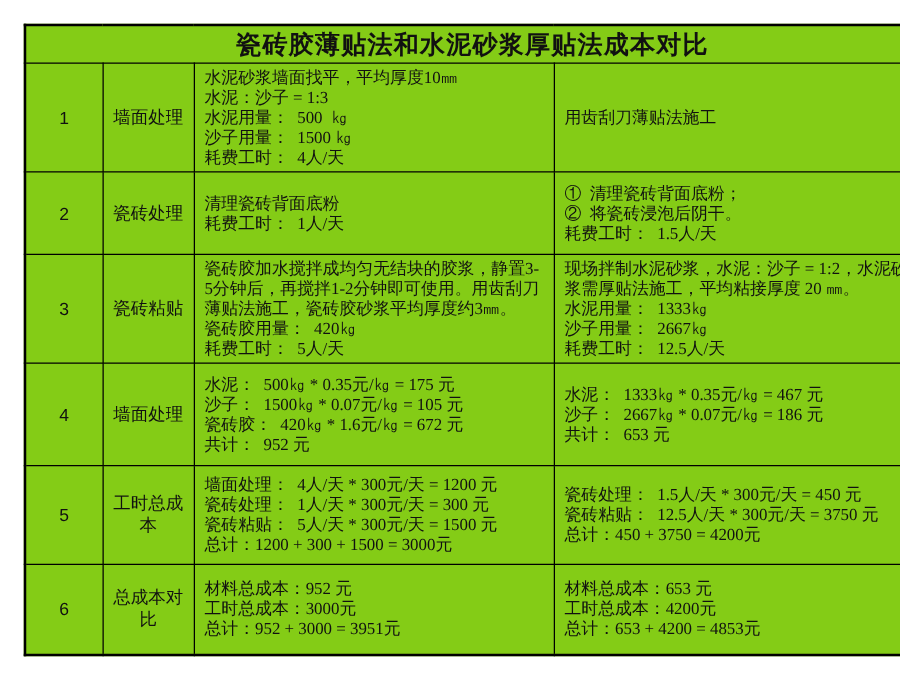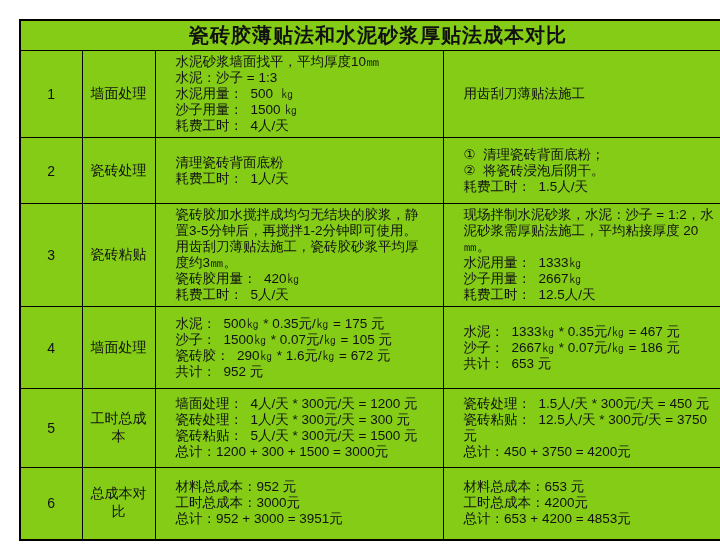--- a/index.html
+++ b/index.html
@@ -51,23 +51,24 @@
   }
   td.idx-cell, td.proc-cell {
     text-align: center;
     font-size: 14px;
     padding: 0 2px;
   }
   td.content-cell {
     text-align: left;
     font-size: 13.5px;
     line-height: 16px;
-    padding: 3px 20px;
+    padding: 3px 8px;
     white-space: pre-wrap;
     word-break: break-all;
+    font-family: Liberation Serif, serif;
   }
   tr.r1 td { height: 81px; }
   tr.r2 td { height: 66px; }
   tr.r3 td { height: 75px; }
   tr.r4 td { height: 82px; }
   tr.r5 td { height: 79px; }
   tr.r6 td { height: 72px; }
 </style>
 </head>
 <body>
@@ -116,21 +117,21 @@
 水泥用量：  1333㎏
 沙子用量：  2667㎏
 耗费工时：  12.5人/天</td>
       </tr>
 
       <tr class="r4">
         <td class="idx-cell">4</td>
         <td class="proc-cell">墙面处理</td>
         <td class="content-cell">水泥：  500㎏ * 0.35元/㎏ = 175 元
 沙子：  1500㎏ * 0.07元/㎏ = 105 元
-瓷砖胶：  290㎏ * 1.6元/㎏ = 672 元
+瓷砖胶：  420㎏ * 1.6元/㎏ = 672 元
 共计：  952 元</td>
         <td class="content-cell">水泥：  1333㎏ * 0.35元/㎏ = 467 元
 沙子：  2667㎏ * 0.07元/㎏ = 186 元
 共计：  653 元</td>
       </tr>
 
       <tr class="r5">
         <td class="idx-cell">5</td>
         <td class="proc-cell">工时总成本</td>
         <td class="content-cell">墙面处理：  4人/天 * 300元/天 = 1200 元

